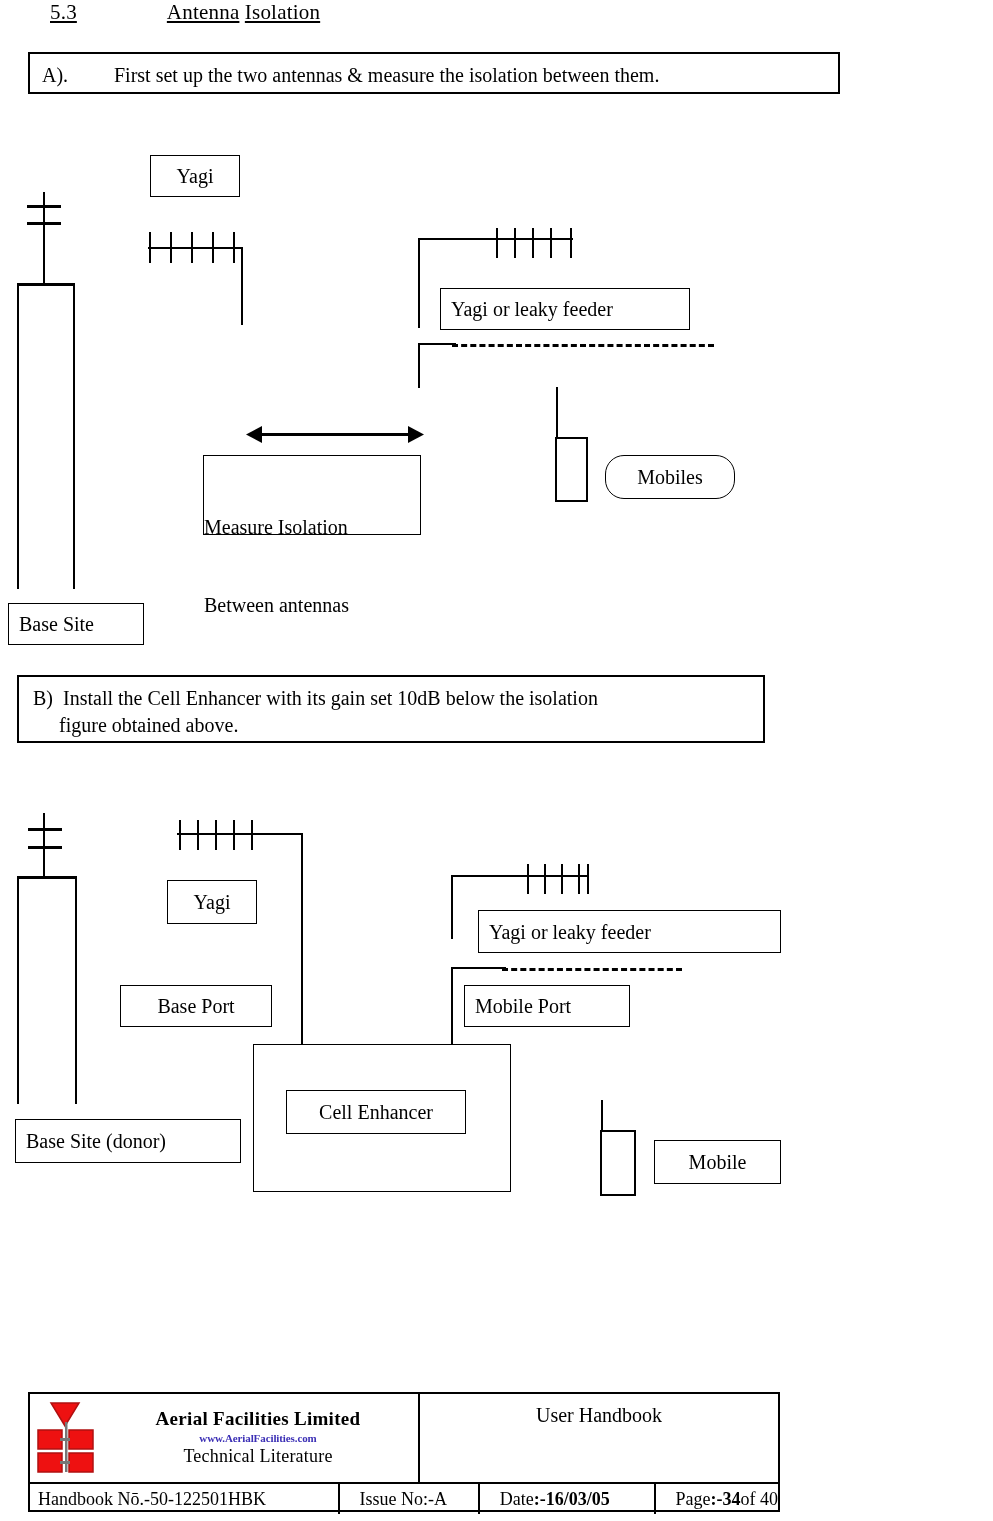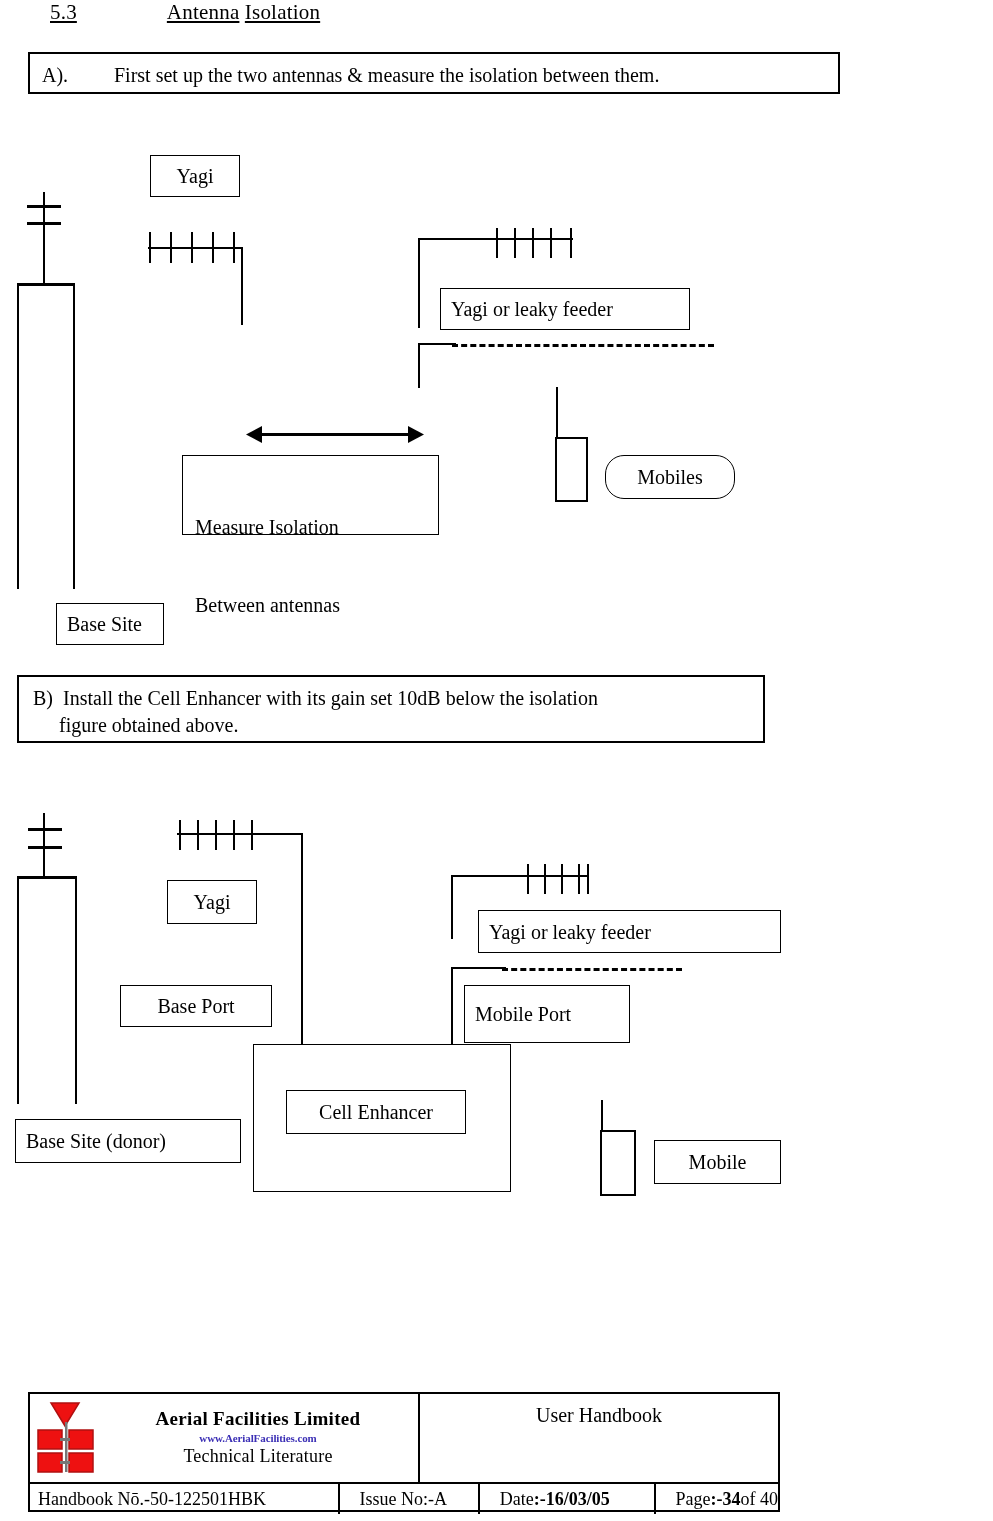--- a/index.html
+++ b/index.html
@@ -226,30 +226,30 @@
   <div class="vline" style="left:418px; top:343px; height:45px;"></div>
 
   <div class="hline thick" style="left:258px; top:433px; width:158px;"></div>
   <svg class="abs" style="left:246px; top:425px;" width="16" height="19" viewBox="0 0 16 19">
     <polygon points="0,9.5 16,1 16,18" fill="#000"></polygon>
   </svg>
   <svg class="abs" style="left:408px; top:425px;" width="16" height="19" viewBox="0 0 16 19">
     <polygon points="16,9.5 0,1 0,18" fill="#000"></polygon>
   </svg>
 
-  <div class="labelbox two-line" style="left:182px; top:455px; width:257px; height:80px; padding-left:12px;">
+  <div class="labelbox two-line" style="left:203px; top:455px; width:218px; height:80px; padding-left:0;">
     <div>Measure Isolation</div>
     <div>Between antennas</div>
   </div>
 
   <div class="vline" style="left:556px; top:387px; height:52px;"></div>
   <div class="handset" style="left:555px; top:437px; width:33px; height:65px;"></div>
   <div class="labelbox center" style="left:605px; top:455px; width:130px; height:44px;border-radius:19px;">Mobiles</div>
 
-  <div class="labelbox" style="left:8px; top:603px; width:108px; height:42px;margin-left:48px;">Base Site</div>
+  <div class="labelbox" style="left:8px; top:603px; width:136px; height:42px;">Base Site</div>
 
   <div class="callout callout-b" style="left:17px; top:675px; width:748px; height:68px;">
     <div><span>B)</span>&nbsp; <span>Install the Cell Enhancer with its gain set 10dB below the isolation</span></div>
     <div class="ind" style="padding-left:26px;">figure obtained above.</div>
   </div>
 
   <div class="vline" style="left:43px; top:813px; height:65px;"></div>
   <div class="mast-bar" style="left:28px; top:828px; width:34px;"></div>
   <div class="mast-bar" style="left:28px; top:846px; width:34px;"></div>
   <div class="openbox" style="left:17px; top:876px; width:60px; height:228px;"></div>
@@ -278,21 +278,21 @@
   <div class="vline" style="left:561px; top:864px; height:30px;"></div>
   <div class="vline" style="left:578px; top:864px; height:30px;"></div>
   <div class="vline" style="left:587px; top:864px; height:30px;"></div>
 
   <div class="labelbox" style="left:478px; top:910px; width:303px; height:43px;">Yagi or leaky feeder</div>
 
   <div class="hline" style="left:451px; top:967px; width:55px;"></div>
   <div class="dashed" style="left:502px; top:968px; width:180px;"></div>
   <div class="vline" style="left:451px; top:967px; height:78px;"></div>
 
-  <div class="labelbox" style="left:464px; top:985px; width:166px; height:58px;">Mobile Port</div>
+  <div class="labelbox" style="left:464px; top:985px; width:166px; height:42px;">Mobile Port</div>
 
   <div class="vline" style="left:601px; top:1100px; height:32px;"></div>
   <div class="handset" style="left:600px; top:1130px; width:36px; height:66px;"></div>
   <div class="labelbox center" style="left:654px; top:1140px; width:127px; height:44px;">Mobile</div>
 
   <div id="footer">
     <div class="row1">
       <div class="cellbrand">
         <div class="logo-mark">
           <svg width="58" height="76" viewBox="0 0 58 76">

